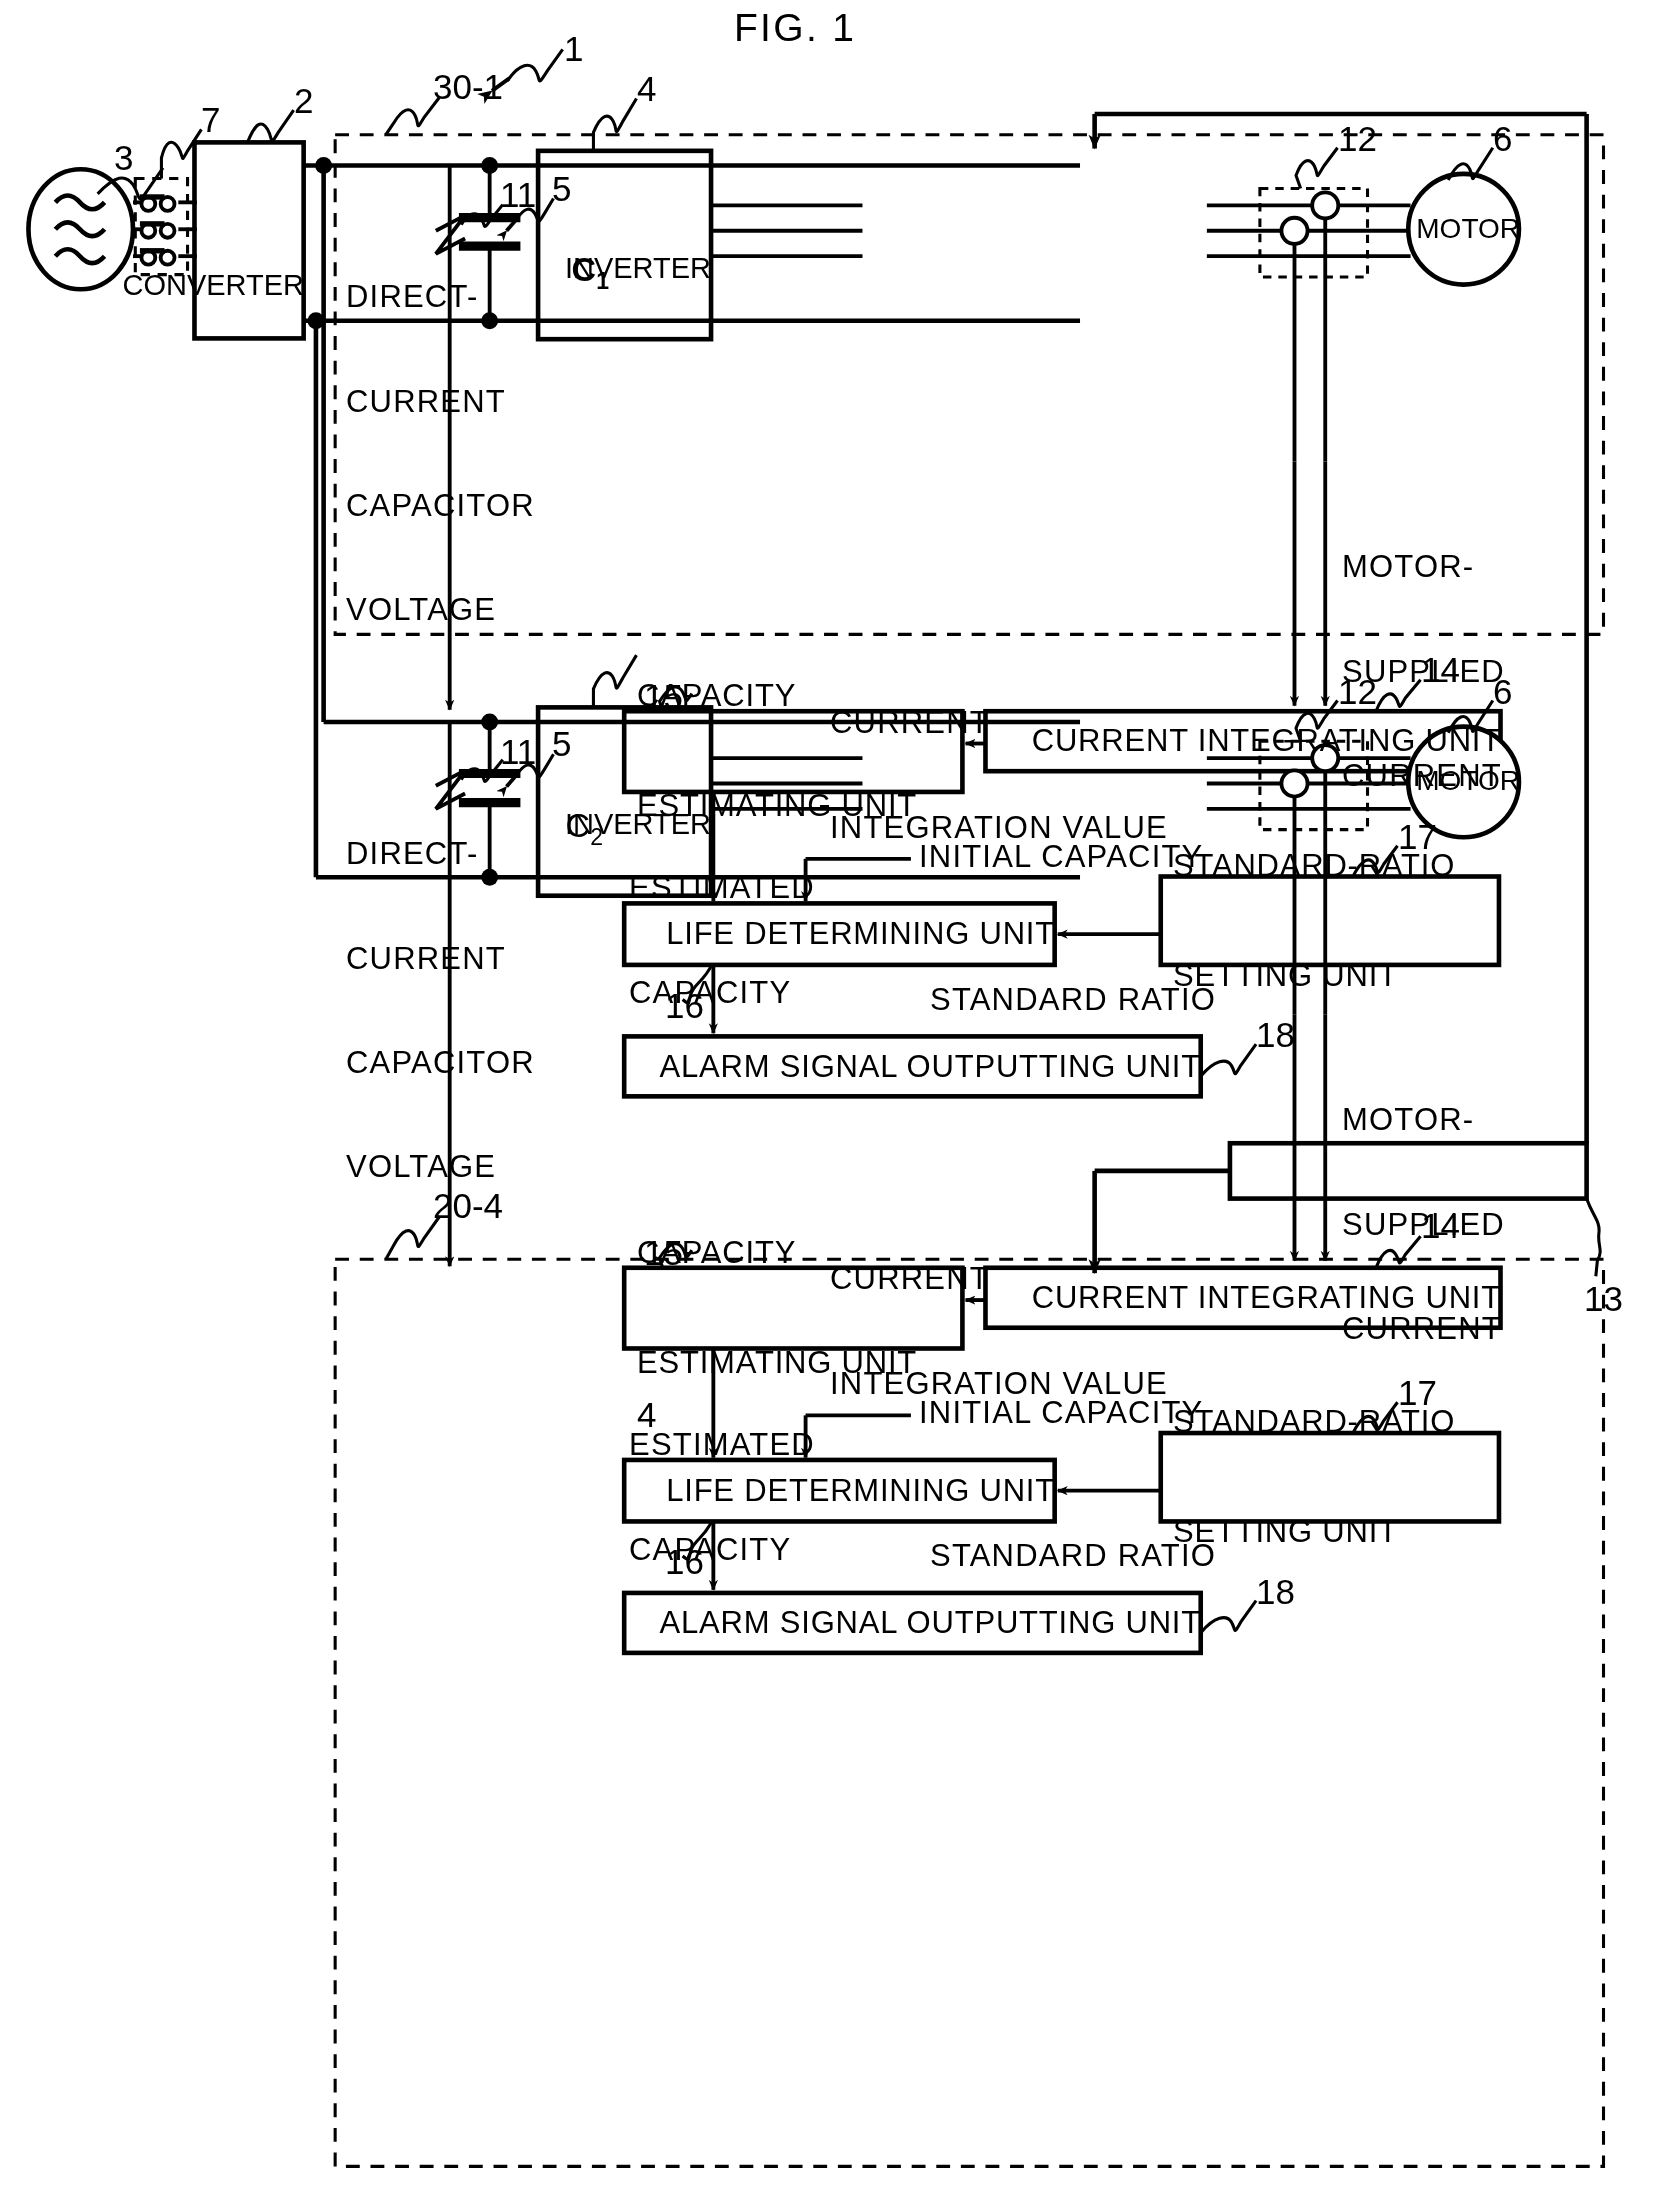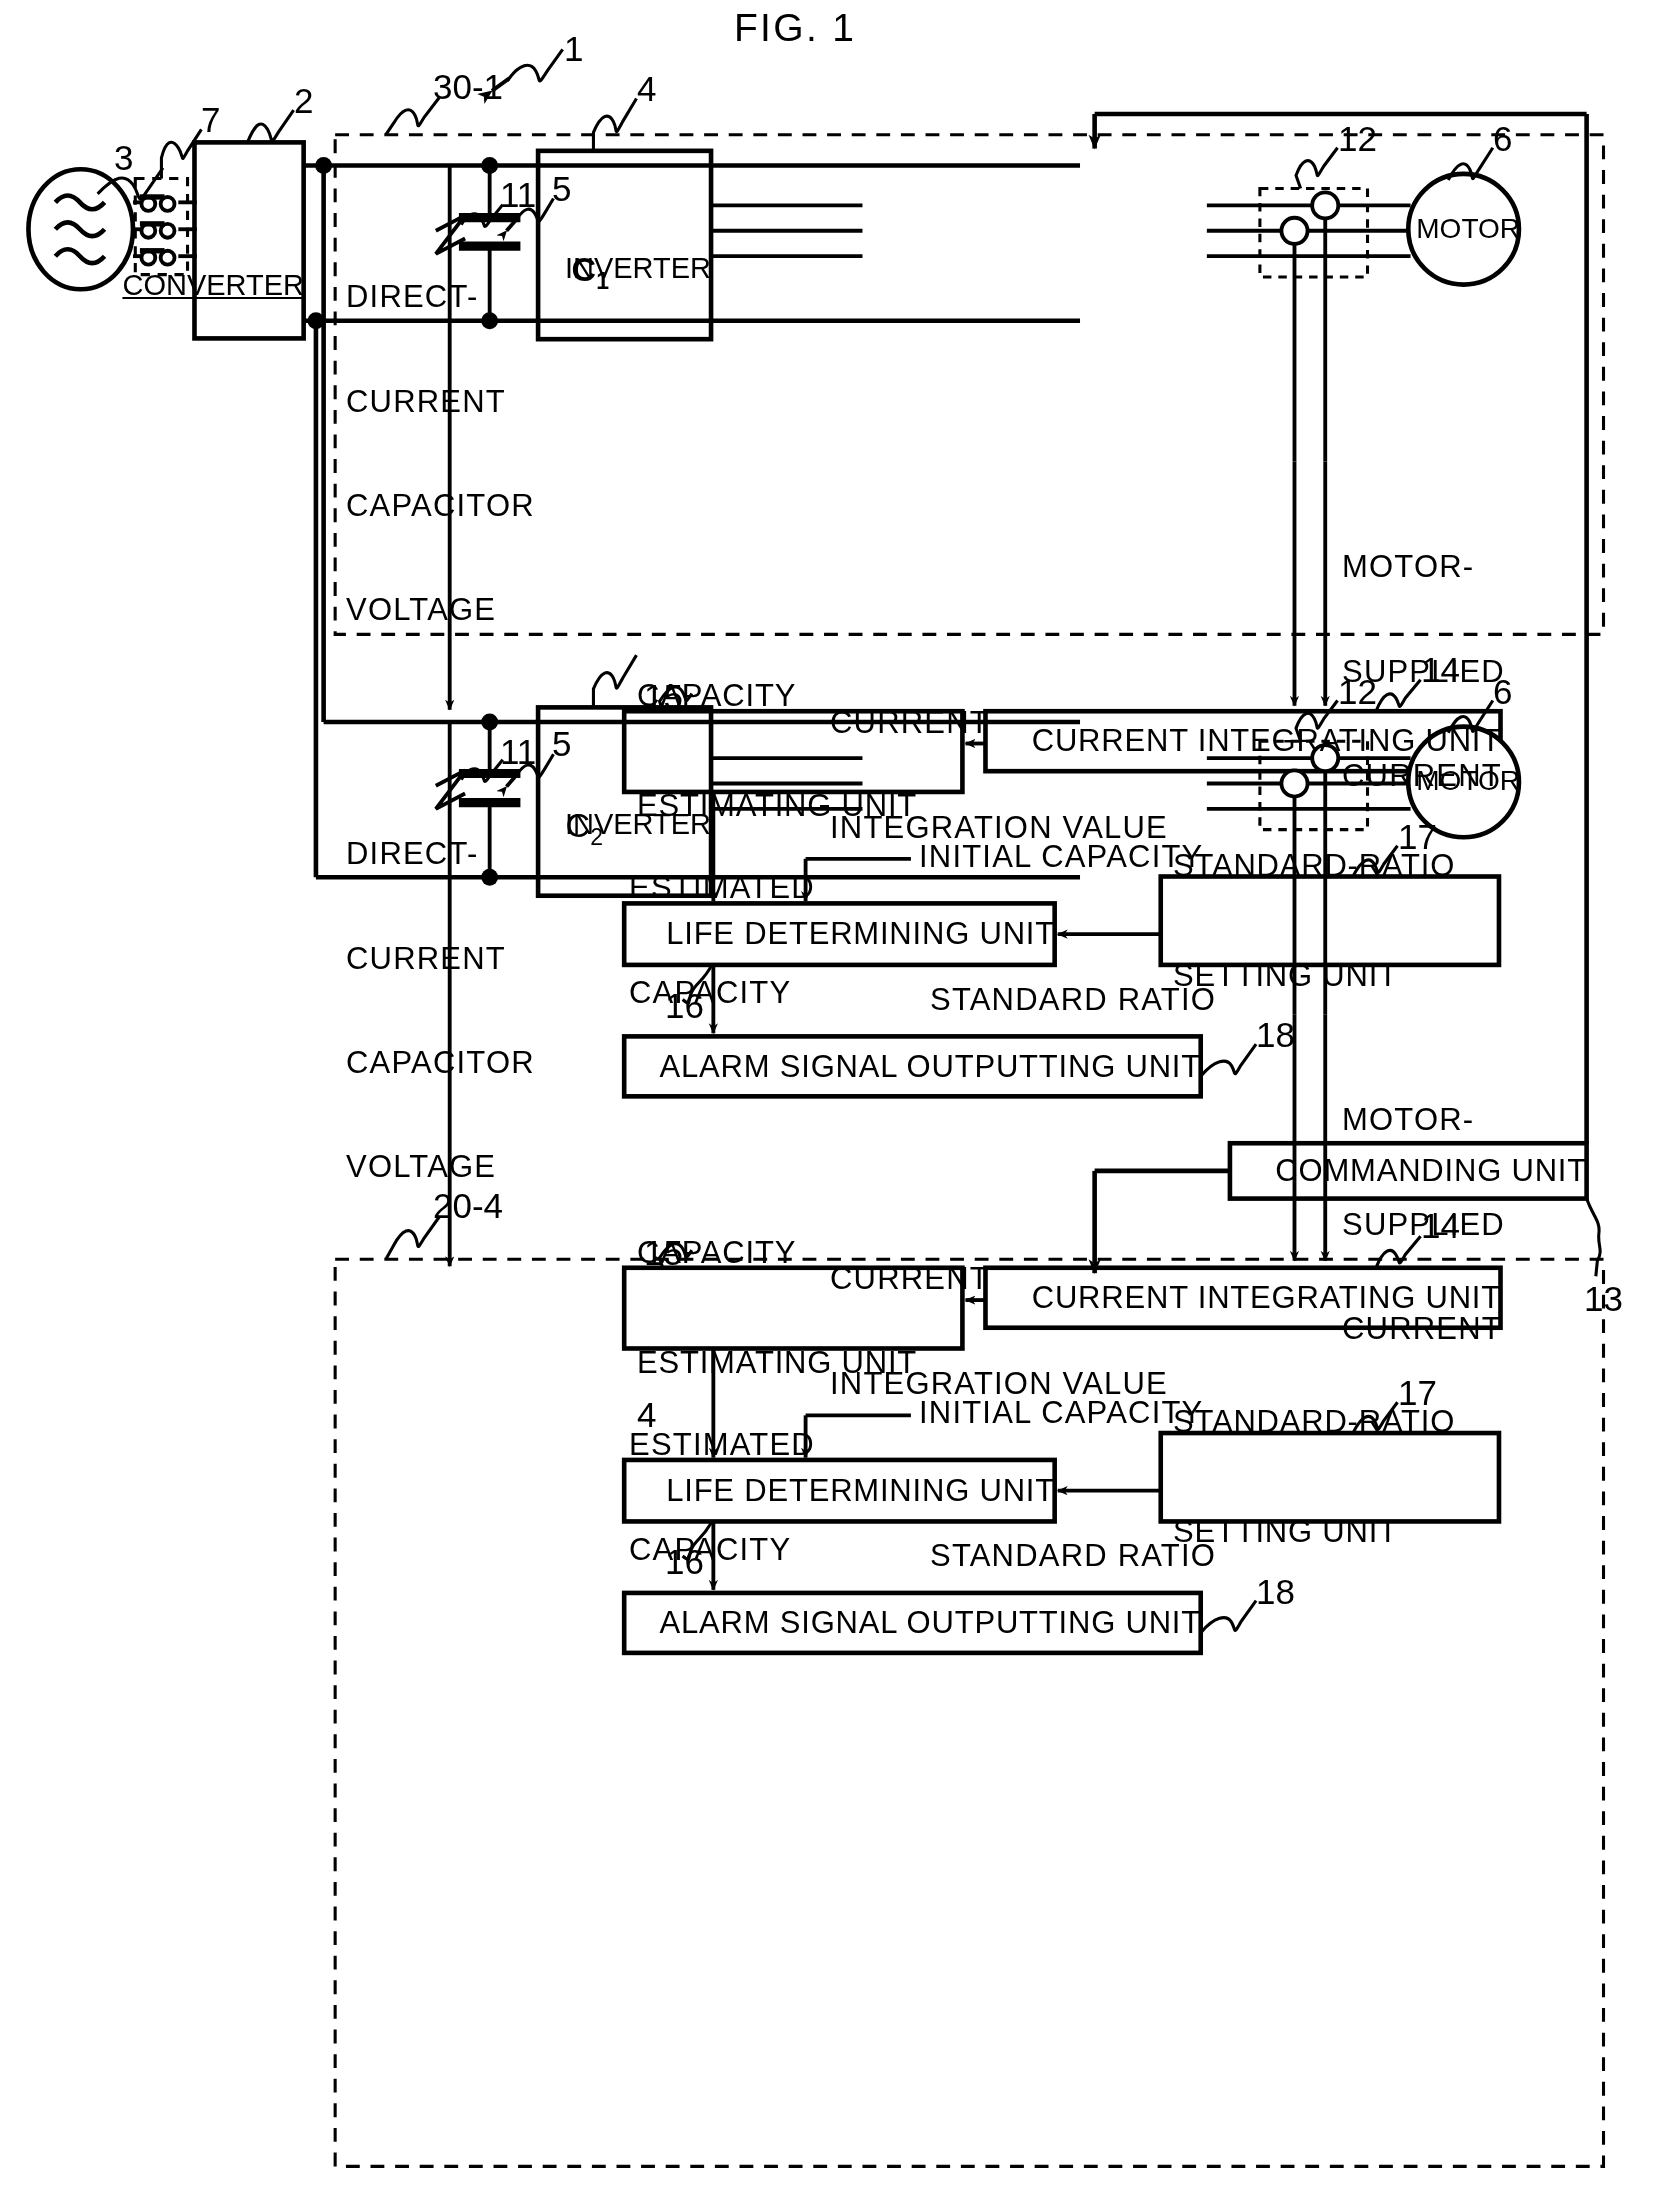--- a/index.html
+++ b/index.html
@@ -328,21 +328,21 @@
   <div class="lbl ref-num" style="left:644px; top:1233px;">15</div>
 
   <div class="lbl ref-num" style="left:1421px; top:1206px;">14</div>
 
   <div class="lbl ref-num" style="left:1398px; top:1373px;">17</div>
 
   <div class="lbl ref-num" style="left:665px; top:1542px;">16</div>
 
   <div class="lbl ref-num" style="left:1256px; top:1572px;">18</div>
 
-  <div class="boxtext center" style="left:195px; top:142px; width:109px; height:196px;text-decoration:underline;">
+  <div class="boxtext center" style="left:195px; top:142px; width:109px; height:196px;">
     <span style="font-size:29px; letter-spacing:0px; transform:translateY(45px);">CONVERTER</span>
   </div>
 
   <div class="boxtext center" style="left:538px; top:151px; width:173px; height:188px;">
     <span style="font-size:29px; letter-spacing:0px; transform:translateY(23px);">INVERTER</span>
   </div>
 
   <div class="boxtext center" style="left:1409px; top:205px; width:111px; height:48px;">
     <span style="font-size:28px; letter-spacing:0px;">MOTOR</span>
   </div>
@@ -366,23 +366,20 @@
     <div style="font-size:31px; letter-spacing:0.8px; line-height:1.18;">
       <div>STANDARD-RATIO</div>
       <div>SETTING UNIT</div>
     </div>
   </div>
 
   <div class="boxtext center" style="left:624px; top:1037px; width:577px; height:60px;">
     <span style="font-size:31px; letter-spacing:0.8px;">ALARM SIGNAL OUTPUTTING UNIT</span>
   </div>
 
-  <div class="boxtext center" style="left:1230px; top:1143px; width:357px; height:55px;">
-    <span style="font-size:31px; letter-spacing:0.8px;">COMMANDING UNIT</span>
-  </div>
 
   <div class="boxtext center" style="left:538px; top:707px; width:173px; height:188px;">
     <span style="font-size:29px; letter-spacing:0px; transform:translateY(23px);">INVERTER</span>
   </div>
 
   <div class="boxtext center" style="left:1409px; top:757px; width:111px; height:48px;">
     <span style="font-size:28px; letter-spacing:0px;">MOTOR</span>
   </div>
 
   <div class="boxtext" style="left:637px; top:1268px; width:338px; height:81px;">

